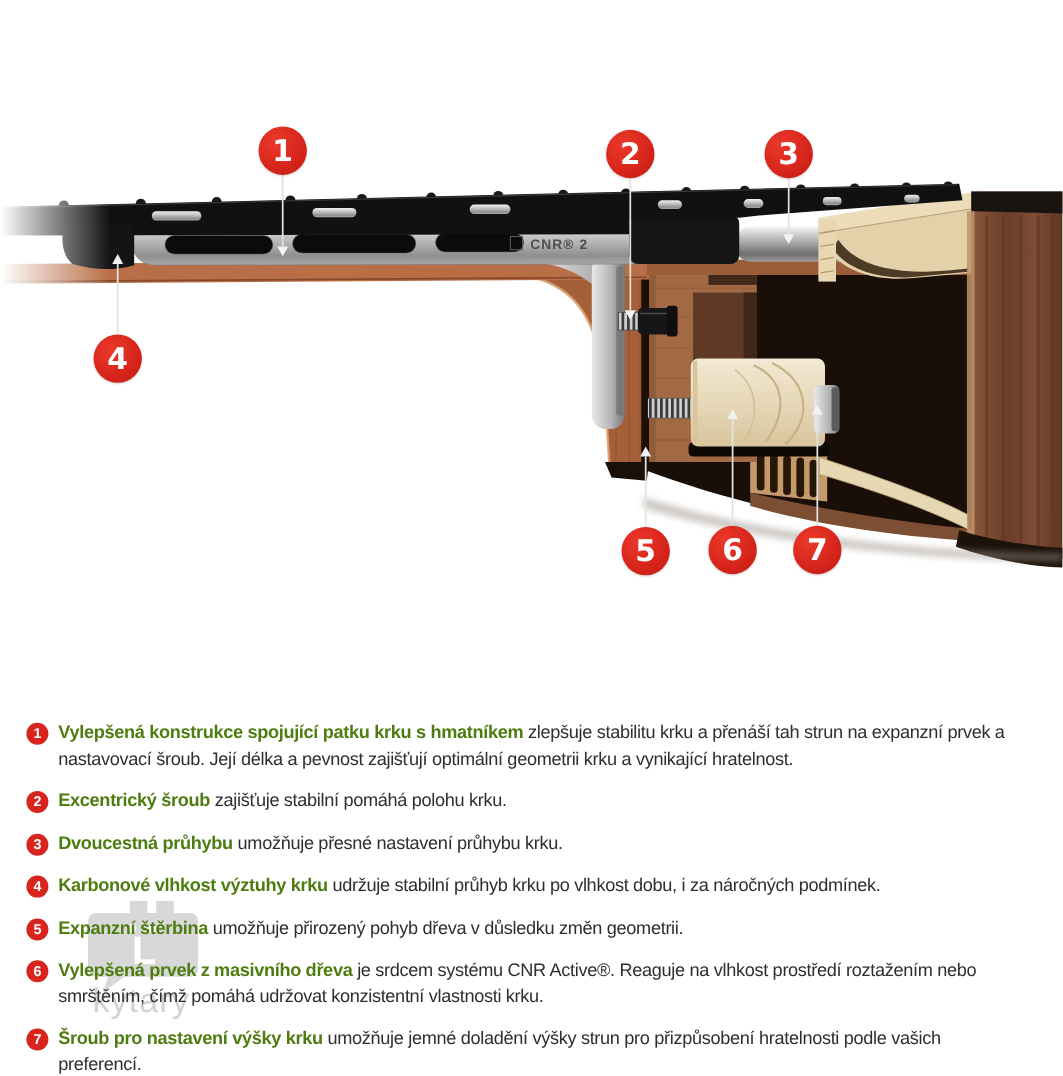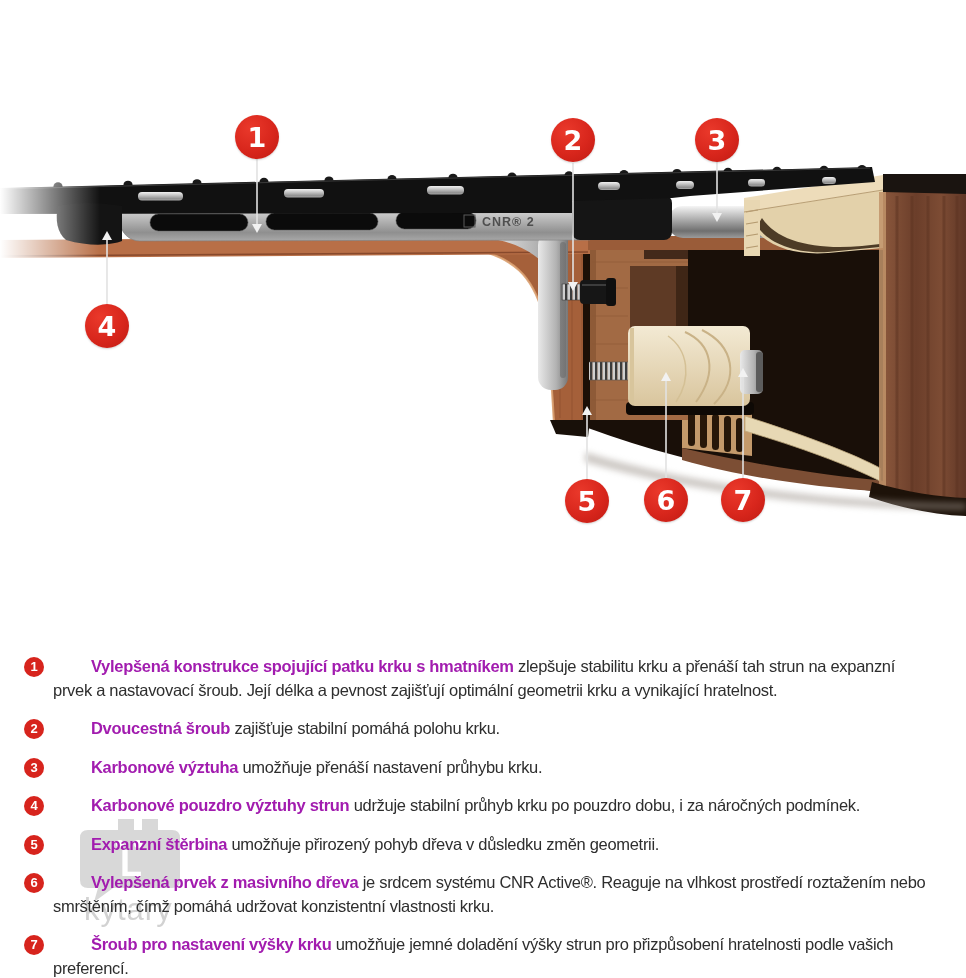--- a/index.html
+++ b/index.html
@@ -30,21 +30,21 @@
     position:absolute;left:24px;top:655px;width:903px;z-index:2;
     font-size:16.5px;line-height:23.5px;letter-spacing:-0.3px;color:#2e2e2e;
   }
   .legend-row{display:flex;align-items:flex-start;margin-bottom:15px;}
   .legend-badge{
     flex:0 0 auto;width:20px;height:20px;border-radius:50%;background:#d7241d;
     color:#fff;font-size:13px;font-weight:700;display:flex;align-items:center;
     justify-content:center;margin-right:9px;margin-top:2px;letter-spacing:0;
   }
   .legend-text{flex:1 1 auto;}
-  .legend-text b{color:#a21caf;font-weight:700;margin-left:38px;}
+  .legend-text b{color:#4d7c0f;font-weight:700;}
 </style>
 </head>
 <body>
 
 <div id="stage">
 
   <svg id="cutaway" viewBox="0 0 966 570">
     <defs>
       <linearGradient id="metalV" x1="0" y1="0" x2="0" y2="1">
         <stop offset="0" stop-color="#f1f1f1"></stop>
@@ -298,29 +298,29 @@
     <div class="wm-text">kytary</div>
   </div>
 
   <div id="legend">
     <div class="legend-row">
       <span class="legend-badge">1</span>
       <span class="legend-text"><b>Vylepšená konstrukce spojující patku krku s hmatníkem</b><span> zlepšuje stabilitu krku a přenáší tah strun na expanzní prvek a nastavovací šroub. Její délka a pevnost zajišťují optimální geometrii krku a vynikající hratelnost.</span></span>
     </div>
     <div class="legend-row">
       <span class="legend-badge">2</span>
-      <span class="legend-text"><b>Dvoucestná šroub</b><span> zajišťuje stabilní pomáhá polohu krku.</span></span>
+      <span class="legend-text"><b>Excentrický šroub</b><span> zajišťuje stabilní pomáhá polohu krku.</span></span>
     </div>
     <div class="legend-row">
       <span class="legend-badge">3</span>
-      <span class="legend-text"><b>Karbonové výztuha</b><span> umožňuje přenáší nastavení průhybu krku.</span></span>
+      <span class="legend-text"><b>Dvoucestná průhybu</b><span> umožňuje přesné nastavení průhybu krku.</span></span>
     </div>
     <div class="legend-row">
       <span class="legend-badge">4</span>
-      <span class="legend-text"><b>Karbonové pouzdro výztuhy strun</b><span> udržuje stabilní průhyb krku po pouzdro dobu, i za náročných podmínek.</span></span>
+      <span class="legend-text"><b>Karbonové vlhkost výztuhy krku</b><span> udržuje stabilní průhyb krku po vlhkost dobu, i za náročných podmínek.</span></span>
     </div>
     <div class="legend-row">
       <span class="legend-badge">5</span>
       <span class="legend-text"><b>Expanzní štěrbina</b><span> umožňuje přirozený pohyb dřeva v důsledku změn geometrii.</span></span>
     </div>
     <div class="legend-row">
       <span class="legend-badge">6</span>
       <span class="legend-text"><b>Vylepšená prvek z masivního dřeva</b><span> je srdcem systému CNR Active®. Reaguje na vlhkost prostředí roztažením nebo smrštěním, čímž pomáhá udržovat konzistentní vlastnosti krku.</span></span>
     </div>
     <div class="legend-row">

